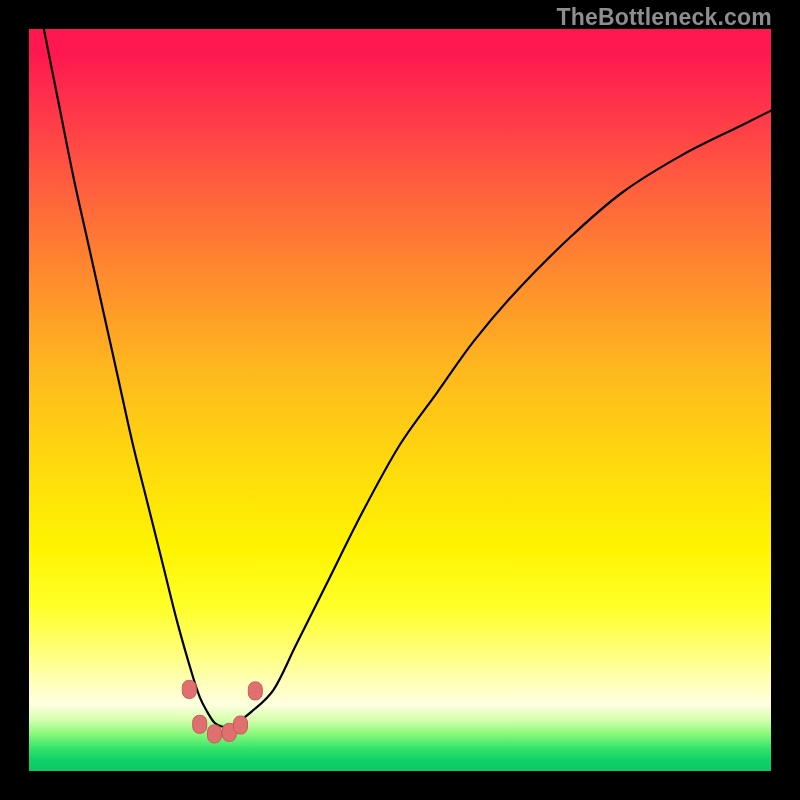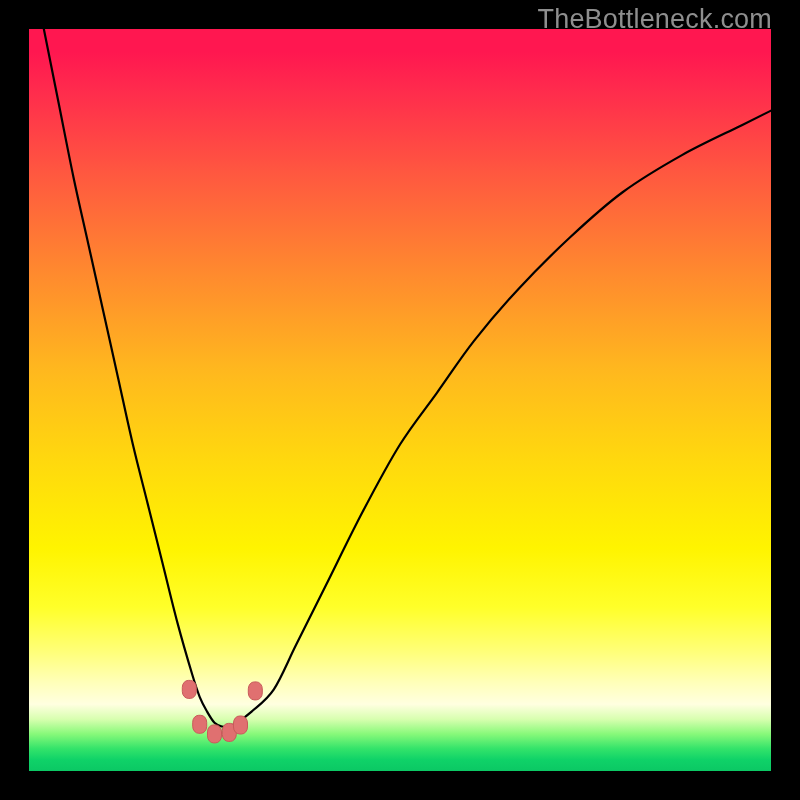--- a/index.html
+++ b/index.html
@@ -59,23 +59,23 @@
     left: 0;
     top: 0;
     width: 742px;
     height: 742px;
   }
   .watermark {
     position: absolute;
     top: 4px;
     right: 28px;
     color: #8e8e8e;
-    font-size: 27px;
+    font-size: 23px;
     letter-spacing: 0.2px;
-    font-weight: 400;
+    font-weight: 700;
   }
 </style>
 </head>
 <body>
 
 <div class="frame">
   <div class="plot">
     <div class="gradient"></div>
     <svg class="curve-svg" viewBox="0 0 742 742" preserveAspectRatio="none">
       <g>

